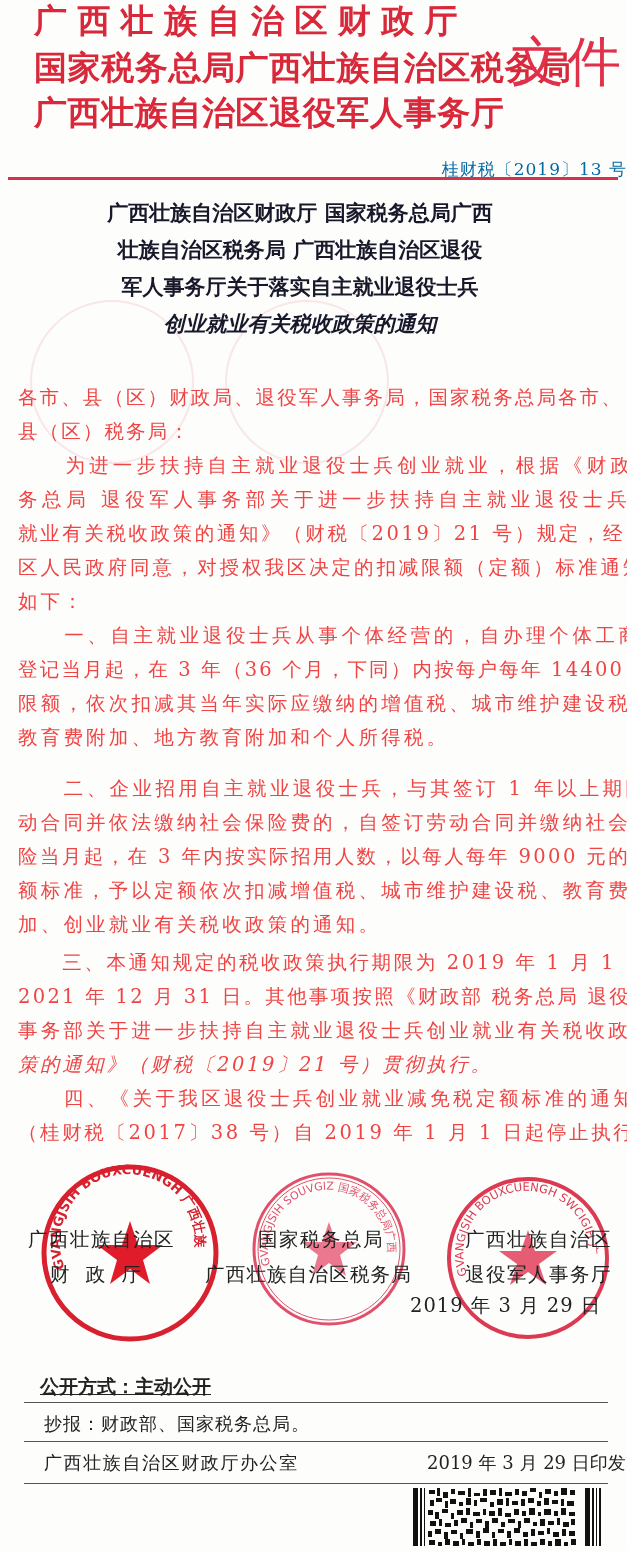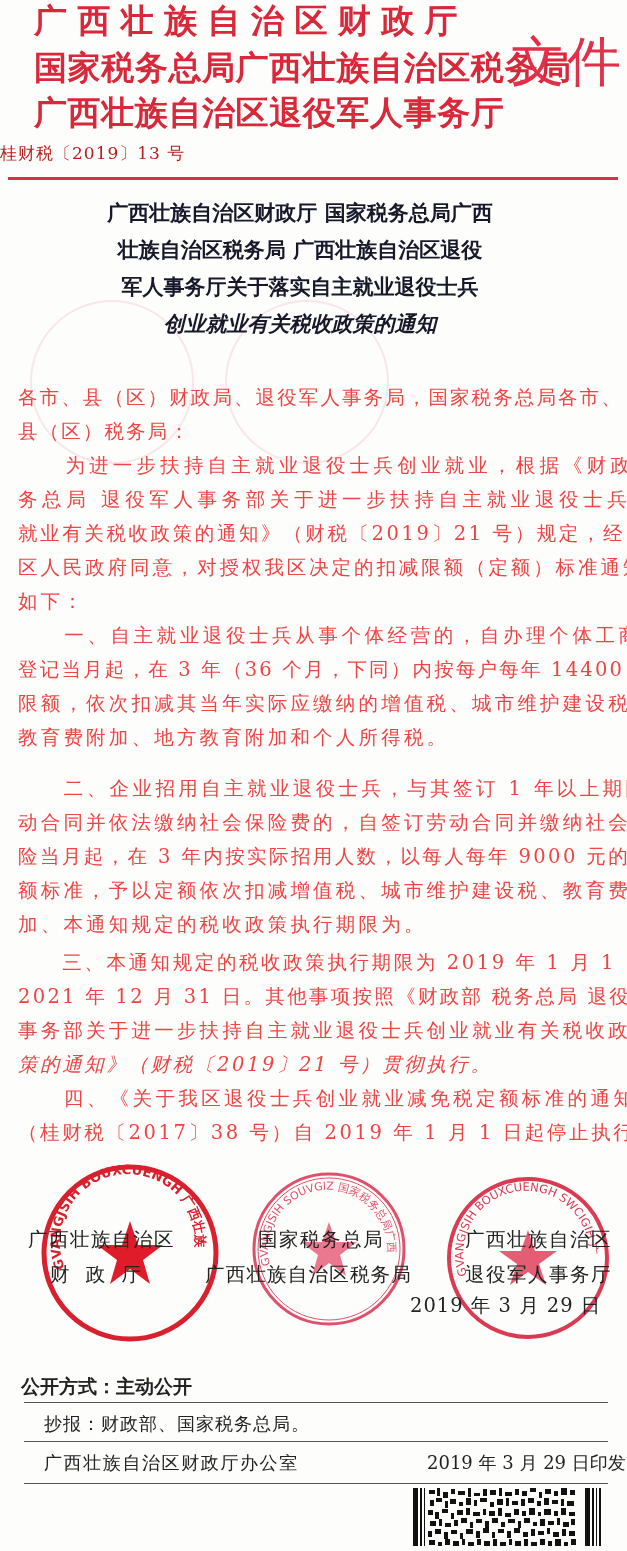--- a/index.html
+++ b/index.html
@@ -16,22 +16,22 @@
   }
   .hdr1 { top: 3px; letter-spacing: 10.4px; }
   .hdr2 { top: 50px; letter-spacing: 0.6px; }
   .hdr3 { top: 95px; letter-spacing: 0.6px; }
   .wenjian {
     position: absolute; left: 511px; top: 30px; color: #e0304a;
     font-size: 54px; line-height: 64px; font-weight: normal; letter-spacing: 2px;
     white-space: nowrap;
   }
   .docno {
-    position: absolute; left: 0; width: 627px; top: 142px; text-align: left;
-    font-size: 17px; line-height: 22px; color: #b91c1c; letter-spacing: 1px;
+    position: absolute; left: 0; width: 627px; top: 158px; text-align: right;
+    font-size: 17px; line-height: 22px; color: #0369a1; letter-spacing: 1px;
   }
   .redline {
     position: absolute; left: 8px; width: 610px; top: 177px; height: 3px;
     background: #d8324a;
   }
   .title {
     position: absolute; left: 0; width: 600px; text-align: center;
     font-size: 21px; font-weight: bold; line-height: 37px; color: #17182a;
     white-space: nowrap;
   }
@@ -79,21 +79,21 @@
   <div class="body-line" style="top:551px;letter-spacing:2.9px;">区人民政府同意，对授权我区决定的扣减限额（定额）标准通知</div>
   <div class="body-line" style="top:585px;letter-spacing:2.9px;">如下：</div>
   <div class="body-line" style="top:619px;letter-spacing:3.6px;">　　一、自主就业退役士兵从事个体经营的，自办理个体工商户</div>
   <div class="body-line" style="top:653px;letter-spacing:2.2px;">登记当月起，在 3 年（36 个月，下同）内按每户每年 14400 元为</div>
   <div class="body-line" style="top:687px;letter-spacing:3.2px;">限额，依次扣减其当年实际应缴纳的增值税、城市维护建设税、</div>
   <div class="body-line" style="top:721px;letter-spacing:3.2px;">教育费附加、地方教育附加和个人所得税。</div>
   <div class="body-line" style="top:772px;letter-spacing:3.4px;">　　二、企业招用自主就业退役士兵，与其签订 1 年以上期限劳</div>
   <div class="body-line" style="top:806px;letter-spacing:3.2px;">动合同并依法缴纳社会保险费的，自签订劳动合同并缴纳社会保</div>
   <div class="body-line" style="top:840px;letter-spacing:2.4px;">险当月起，在 3 年内按实际招用人数，以每人每年 9000 元的定</div>
   <div class="body-line" style="top:874px;letter-spacing:3.2px;">额标准，予以定额依次扣减增值税、城市维护建设税、教育费附</div>
-  <div class="body-line" style="top:908px;letter-spacing:3.2px;">加、本通知规定的税收政策执行期限为。</div>
+  <div class="body-line" style="top:908px;letter-spacing:3.2px;">加、创业就业有关税收政策的通知。</div>
   <div class="body-line" style="top:946px;letter-spacing:2.6px;">　　三、本通知规定的税收政策执行期限为 2019 年 1 月 1 日至</div>
   <div class="body-line" style="top:980px;letter-spacing:2.3px;">2021 年 12 月 31 日。其他事项按照《财政部 税务总局 退役军人</div>
   <div class="body-line" style="top:1014px;letter-spacing:3.2px;">事务部关于进一步扶持自主就业退役士兵创业就业有关税收政</div>
   <div class="body-line" style="top:1048px;letter-spacing:2.6px;font-style:italic;">策的通知》（财税〔2019〕21 号）贯彻执行。</div>
   <div class="body-line" style="top:1082px;letter-spacing:3.4px;">　　四、《关于我区退役士兵创业就业减免税定额标准的通知》</div>
   <div class="body-line" style="top:1116px;letter-spacing:2.6px;">（桂财税〔2017〕38 号）自 2019 年 1 月 1 日起停止执行。</div>
 </div>
 
 <svg class="seal" style="left:40px;top:1163px;" width="180" height="180" viewBox="0 0 180 180">
   <defs>
@@ -124,21 +124,21 @@
 <div>
   <div class="sig" style="left:28px;top:1225px;letter-spacing:1.5px;">广西壮族自治区</div>
   <div class="sig" style="left:50px;top:1260px;letter-spacing:5px;">财 政 厅</div>
   <div class="sig" style="left:258px;top:1225px;letter-spacing:1.5px;">国家税务总局</div>
   <div class="sig" style="left:205px;top:1260px;letter-spacing:1.2px;">广西壮族自治区税务局</div>
   <div class="sig" style="left:465px;top:1225px;letter-spacing:1.5px;">广西壮族自治区</div>
   <div class="sig" style="left:465px;top:1260px;letter-spacing:1.5px;">退役军人事务厅</div>
   <div class="sig" style="left:410px;top:1291px;letter-spacing:1px;">2019 年 3 月 29 日</div>
 </div>
 
-<div class="ftxt" style="left:21px;top:1374px;font-weight:bold;font-size:19px;">
+<div class="ftxt" style="left:40px;top:1374px;font-weight:bold;font-size:19px;text-decoration:underline;">
   <span>公开方式：</span><span>主动公开</span>
 </div>
 <div class="hr" style="top:1402px;"></div>
 <div class="ftxt" style="left:44px;top:1412px;letter-spacing:1px;">抄报：财政部、国家税务总局。</div>
 <div class="hr" style="top:1441px;"></div>
 <div class="ftxt" style="left:44px;top:1451px;letter-spacing:1.6px;">广西壮族自治区财政厅办公室</div>
 <div class="ftxt" style="left:427px;top:1451px;">2019 年 3 月 29 日印发</div>
 <div class="hr" style="top:1483px;"></div>
 
 <svg class="barcode" viewBox="0 0 190 58" preserveAspectRatio="none">

